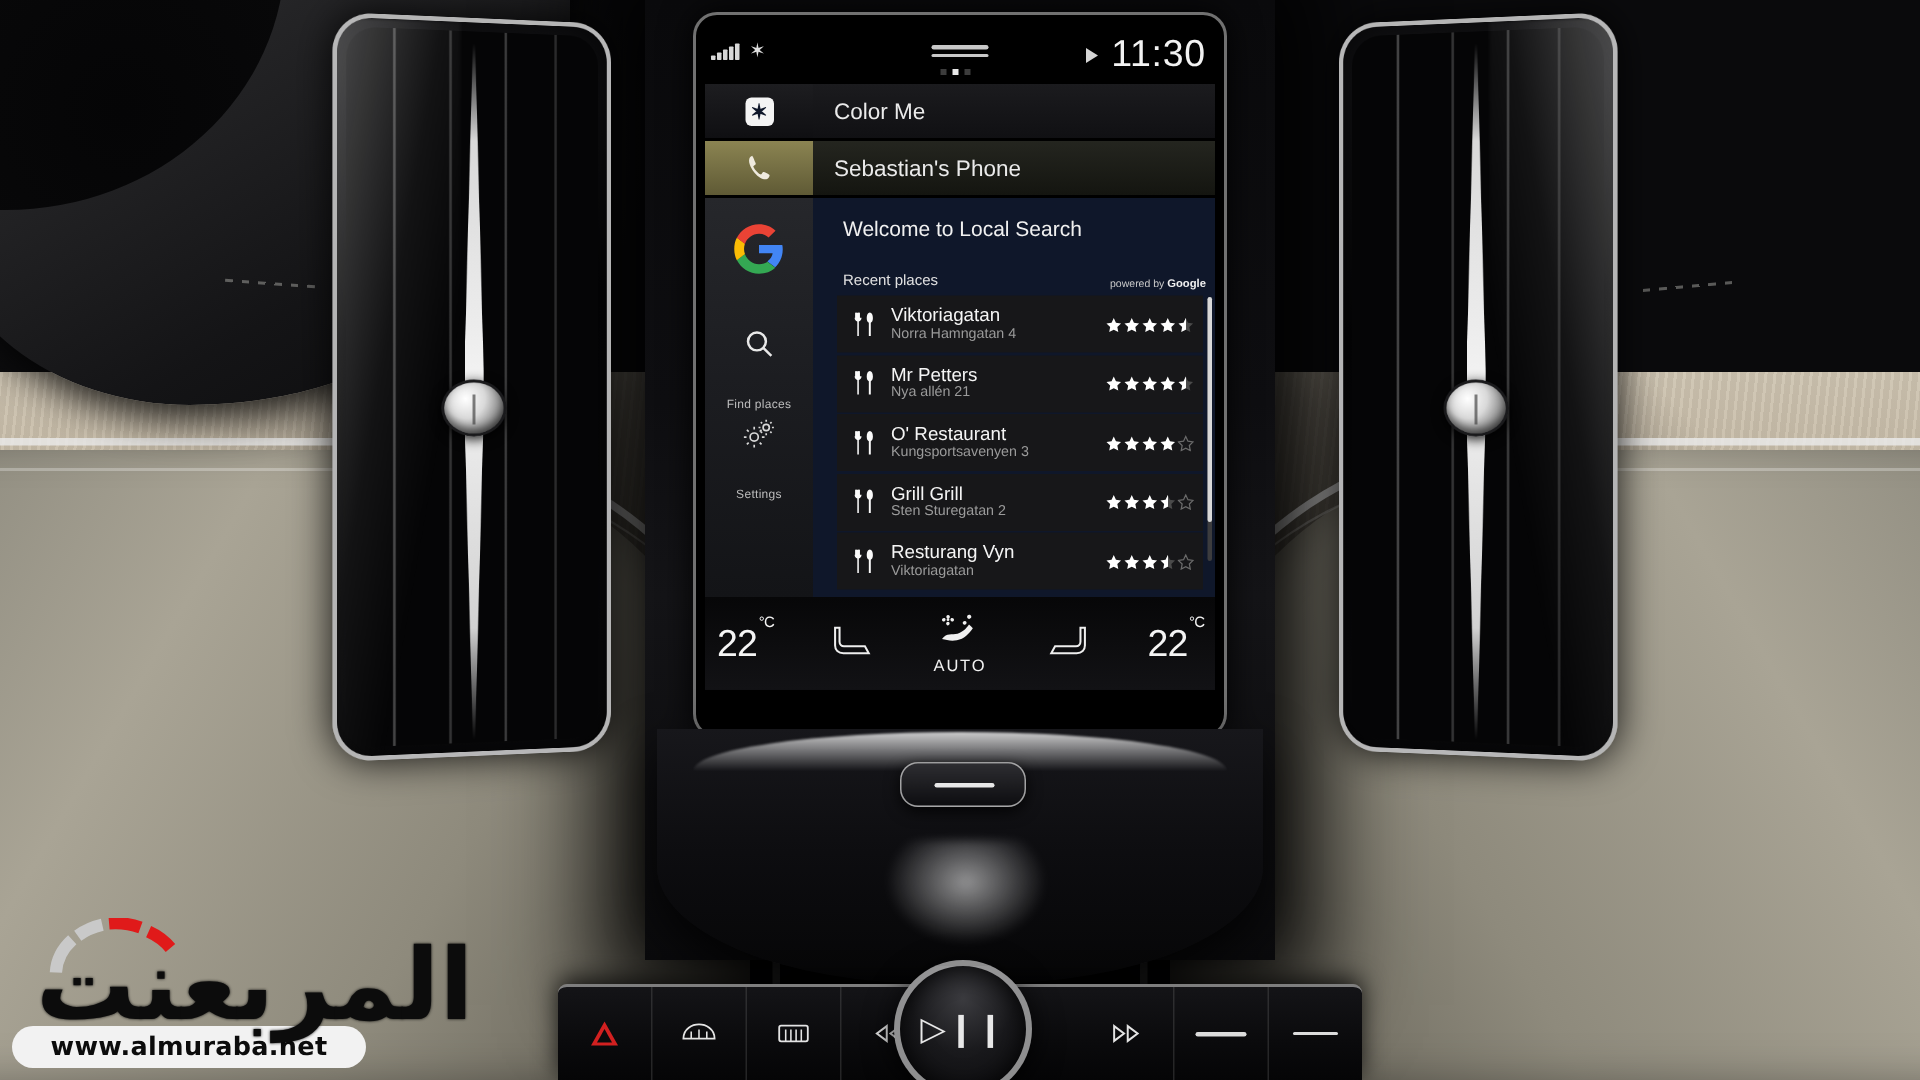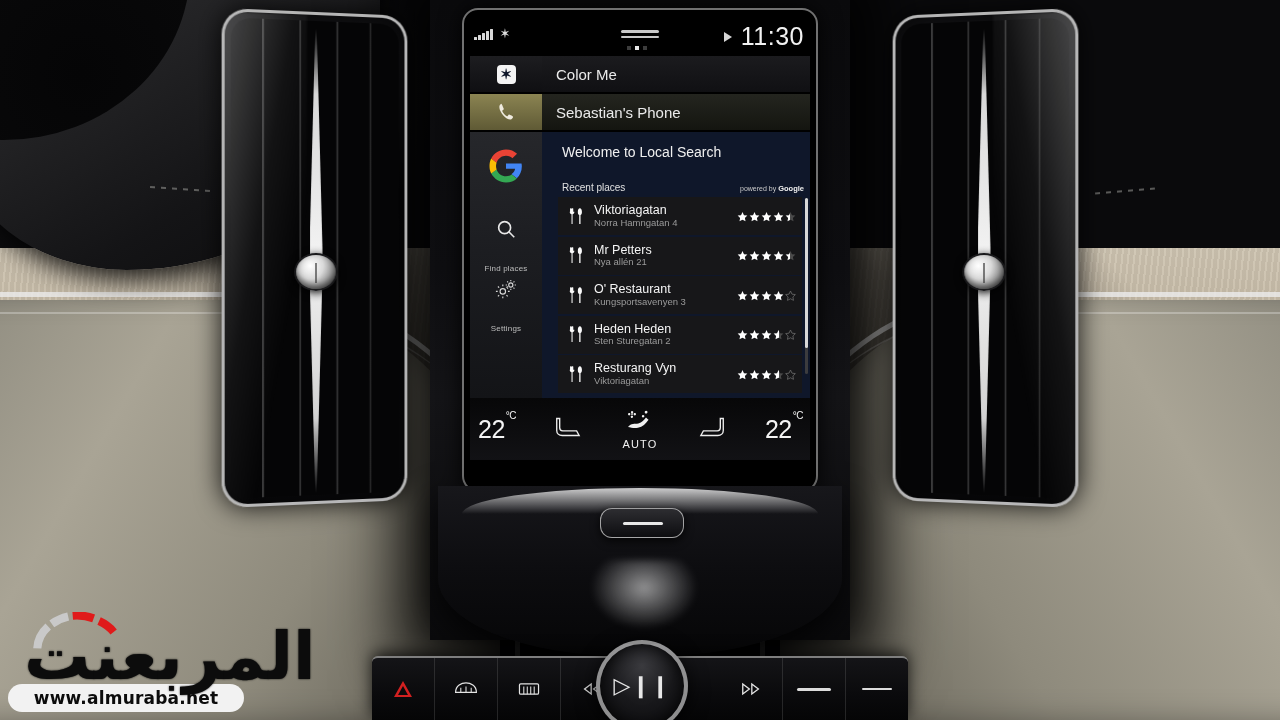--- a/index.html
+++ b/index.html
@@ -530,21 +530,21 @@
               <div class="prow">
                 <div class="fk">
                   <svg width="15" height="17" viewBox="0 0 16 18" fill="#fafafa">
                     <path d="M2 0.5 v4.2 M4 0.5 v4.2 M3 0.5 v4.4" stroke="#fafafa" stroke-width="1.1"></path>
                     <path d="M1.2 0.4h1v4.3h-1z M3.3 0.4h1v4.3h-1z"></path>
                     <path d="M.8 4.2c0 1.4.9 2.2 1.9 2.4V17h1.1V6.6c1-.2 1.9-1 1.9-2.4V4H.8z"></path>
                     <path d="M11.6.3c-1.3 0-2.2 1.6-2.2 3.9 0 1.9.6 3 1.5 3.3V17h1.4V7.5c.9-.3 1.5-1.4 1.5-3.3 0-2.3-.9-3.9-2.2-3.9z"></path>
                   </svg>
                 </div>
                 <div class="nm">
-                  <div class="t1">Heden Heden</div>
+                  <div class="t1">Grill Grill</div>
                   <div class="t2">Sten Sturegatan 2</div>
                 </div>
                 <div class="st">
                   <svg class="star" viewBox="0 0 12 11">
                     <path d="M6 .6 7.6 4 11.3 4.5 8.6 7.1 9.3 10.8 6 9.05 2.7 10.8 3.4 7.1 .7 4.5 4.4 4z" fill="#ffffff"></path>
                   </svg>
                   <svg class="star" viewBox="0 0 12 11">
                     <path d="M6 .6 7.6 4 11.3 4.5 8.6 7.1 9.3 10.8 6 9.05 2.7 10.8 3.4 7.1 .7 4.5 4.4 4z" fill="#ffffff"></path>
                   </svg>
                   <svg class="star" viewBox="0 0 12 11">

